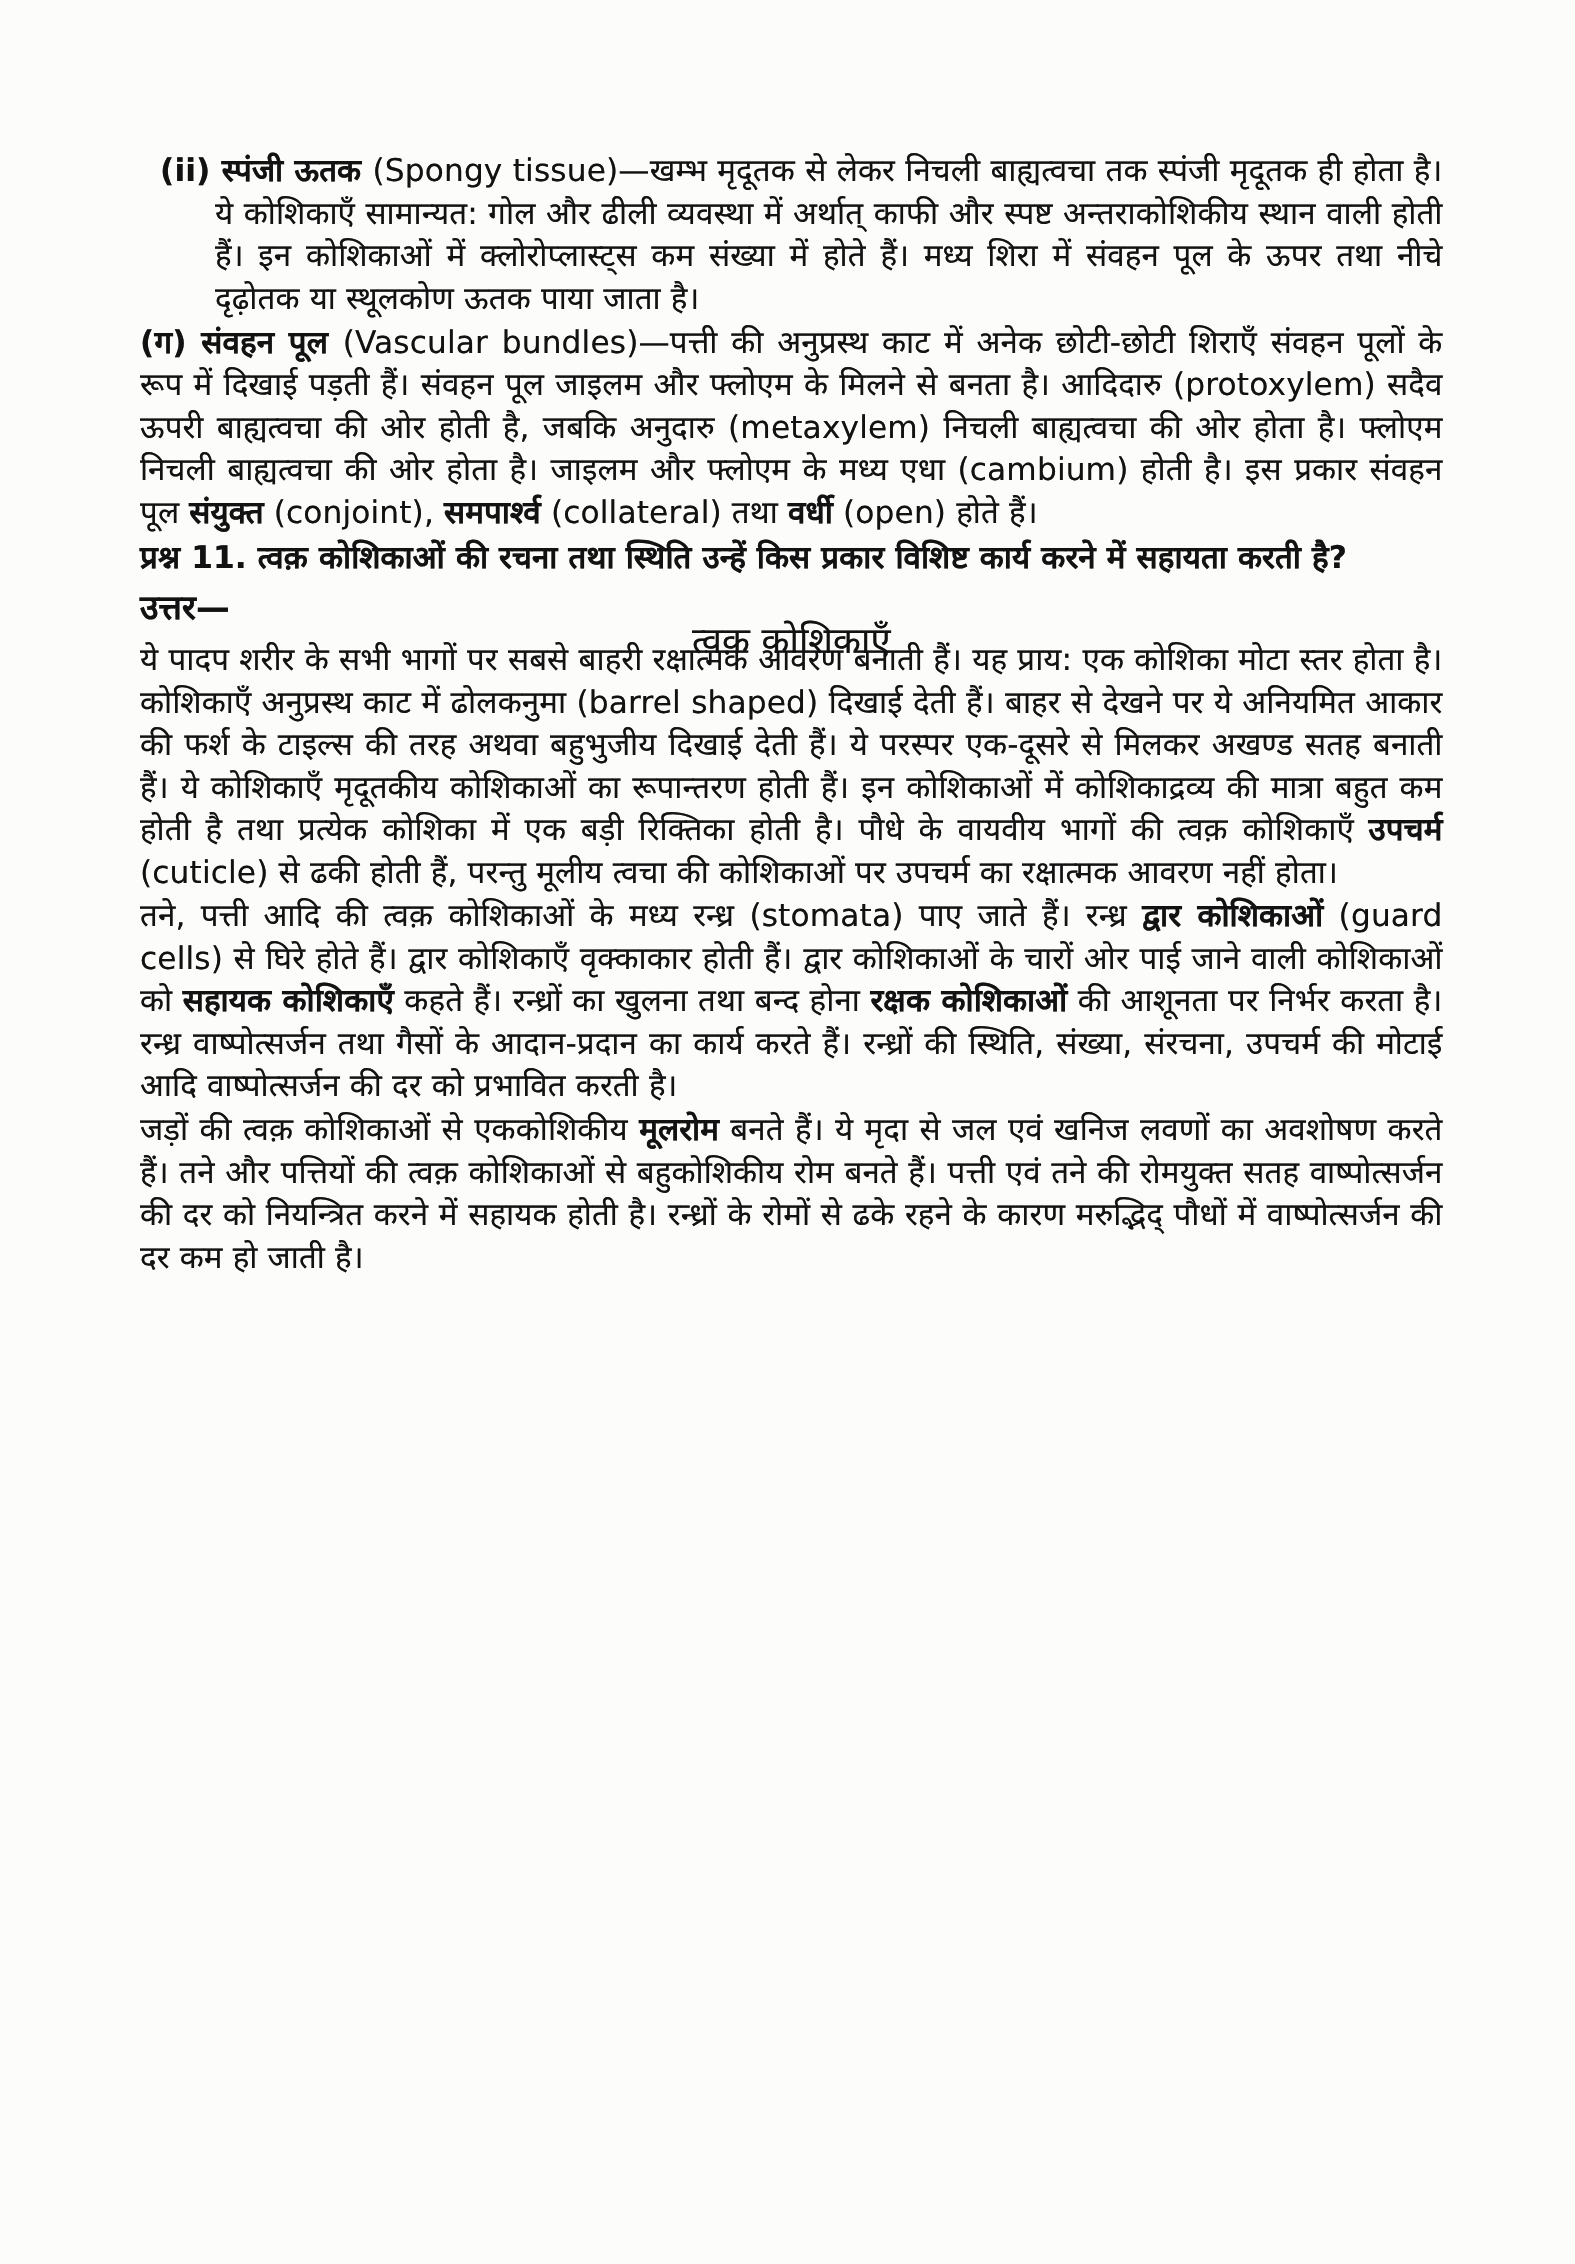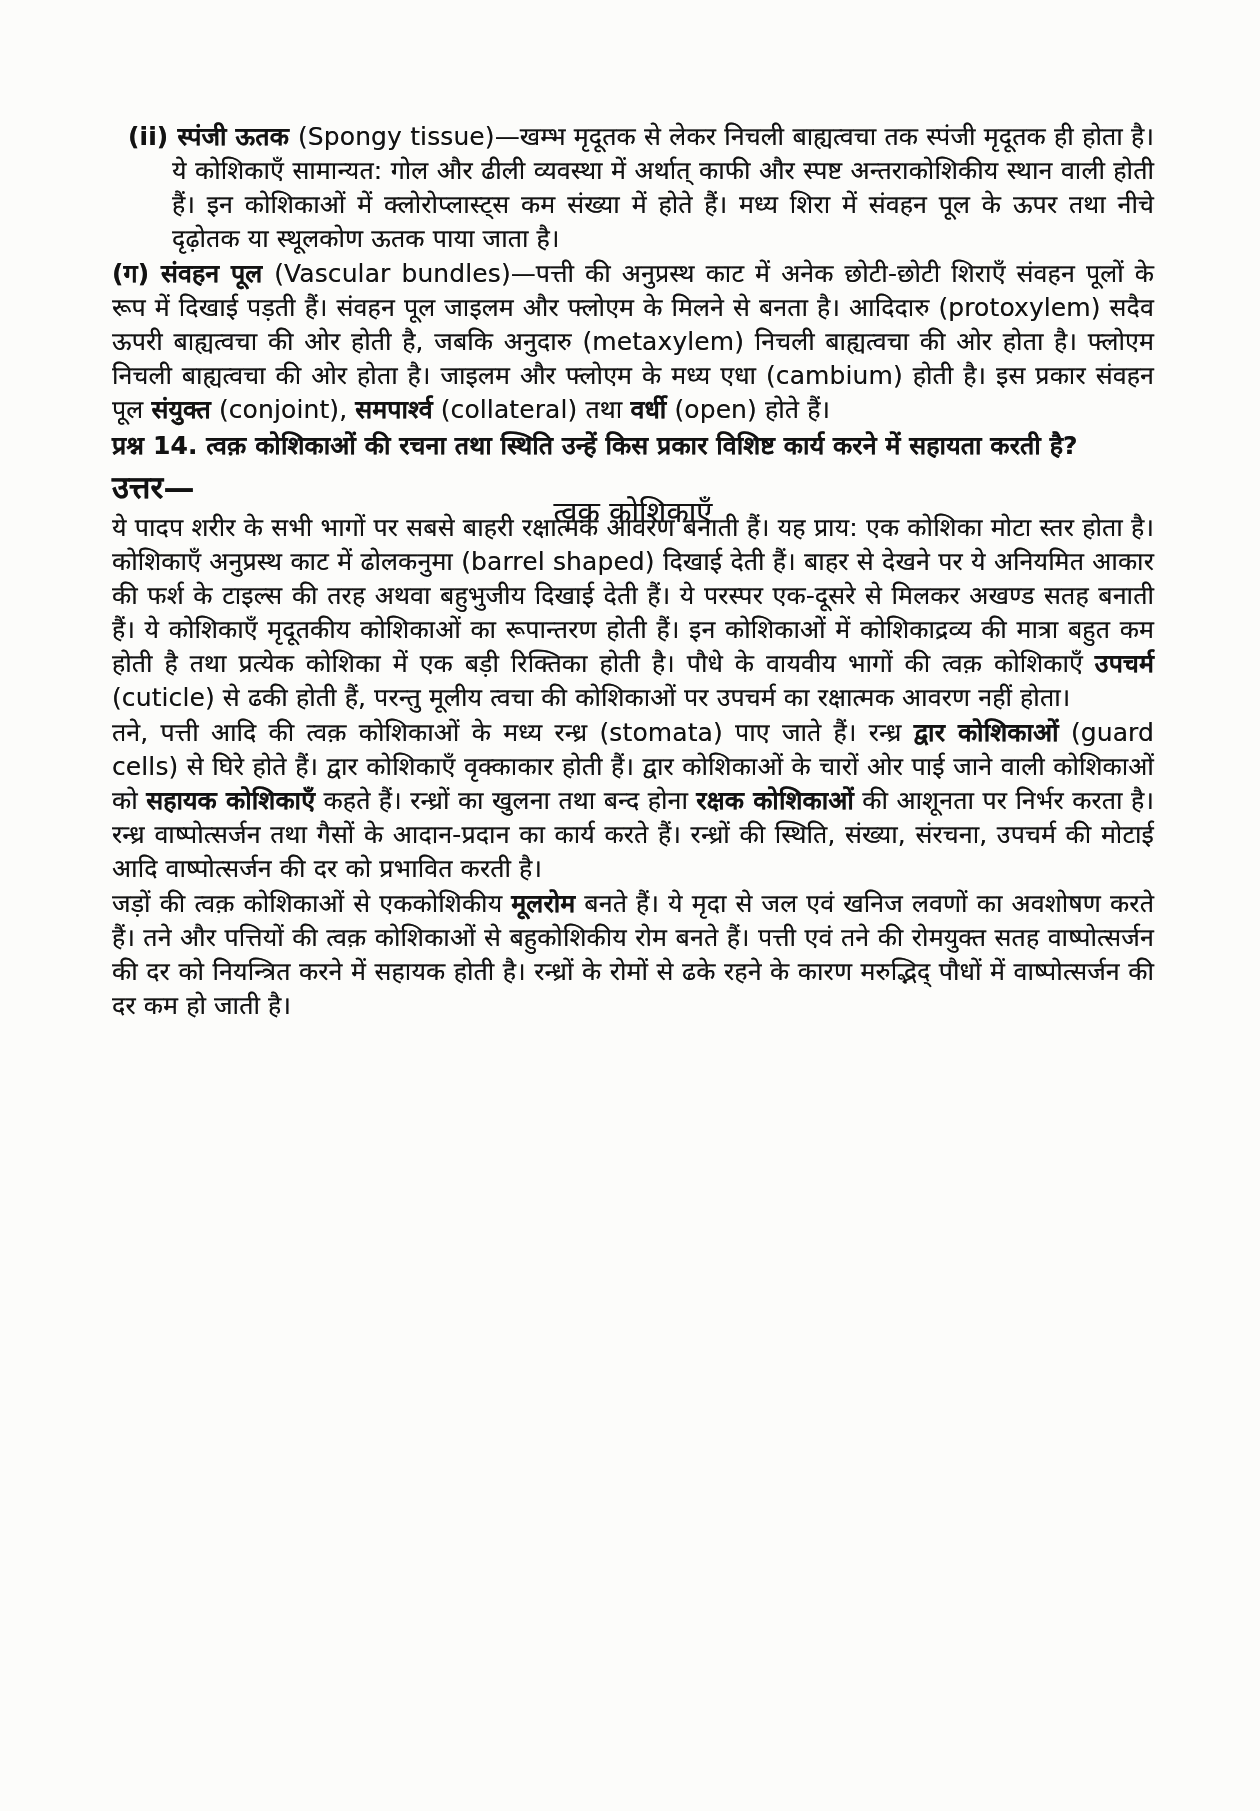--- a/index.html
+++ b/index.html
@@ -47,40 +47,40 @@
     text-align: center;
     margin: 4px 0 4px 0;
     height: 40px;
     line-height: 40px;
   }
   .answer-label {
     position: absolute;
     left: 0;
     top: 0;
     font-weight: bold;
-    font-size: 31px;
+    font-size: 27px;
   }
   .answer-heading {
     font-weight: normal;
     font-size: 29px;
     display: inline-block;
     margin-top: 25px;
   }
 </style>
 </head>
 <body>
 
 <div class="page">
 
   <p class="para p-spongy"><span class="b">(ii) </span><span class="b">स्पंजी ऊतक </span><span>(Spongy tissue)—खम्भ मृदूतक से लेकर निचली बाह्यत्वचा तक स्पंजी मृदूतक ही होता है। ये कोशिकाएँ सामान्यत: गोल और ढीली व्यवस्था में अर्थात् काफी और स्पष्ट अन्तराकोशिकीय स्थान वाली होती हैं। इन कोशिकाओं में क्लोरोप्लास्ट्स कम संख्या में होते हैं। मध्य शिरा में संवहन पूल के ऊपर तथा नीचे दृढ़ोतक या स्थूलकोण ऊतक पाया जाता है।</span></p>
 
   <p class="para"><span class="b">(ग) संवहन पूल </span><span>(Vascular bundles)—पत्ती की अनुप्रस्थ काट में अनेक छोटी-छोटी शिराएँ संवहन पूलों के रूप में दिखाई पड़ती हैं। संवहन पूल जाइलम और फ्लोएम के मिलने से बनता है। आदिदारु (protoxylem) सदैव ऊपरी बाह्यत्वचा की ओर होती है, जबकि अनुदारु (metaxylem) निचली बाह्यत्वचा की ओर होता है। फ्लोएम निचली बाह्यत्वचा की ओर होता है। जाइलम और फ्लोएम के मध्य एधा (cambium) होती है। इस प्रकार संवहन पूल </span><span class="b">संयुक्त</span><span> (conjoint), </span><span class="b">समपार्श्व</span><span> (collateral) तथा </span><span class="b">वर्धी</span><span> (open) होते हैं।</span></p>
 
 
-  <p class="para q-block"><span>प्रश्न 14. </span><span>त्वक़ कोशिकाओं की रचना तथा स्थिति उन्हें किस प्रकार विशिष्ट कार्य करने में सहायता करती है?</span></p>
+  <p class="para q-block"><span>प्रश्न 11. </span><span>त्वक़ कोशिकाओं की रचना तथा स्थिति उन्हें किस प्रकार विशिष्ट कार्य करने में सहायता करती है?</span></p>
 
   <div class="answer-row"><span class="answer-label">उत्तर—</span><span class="answer-heading">त्वक़ कोशिकाएँ</span></div>
 
   <p class="para"><span>ये पादप शरीर के सभी भागों पर सबसे बाहरी रक्षात्मक आवरण बनाती हैं। यह प्राय: एक कोशिका मोटा स्तर होता है। कोशिकाएँ अनुप्रस्थ काट में ढोलकनुमा (barrel shaped) दिखाई देती हैं। बाहर से देखने पर ये अनियमित आकार की फर्श के टाइल्स की तरह अथवा बहुभुजीय दिखाई देती हैं। ये परस्पर एक-दूसरे से मिलकर अखण्ड सतह बनाती हैं। ये कोशिकाएँ मृदूतकीय कोशिकाओं का रूपान्तरण होती हैं। इन कोशिकाओं में कोशिकाद्रव्य की मात्रा बहुत कम होती है तथा प्रत्येक कोशिका में एक बड़ी रिक्तिका होती है। पौधे के वायवीय भागों की त्वक़ कोशिकाएँ </span><span class="b">उपचर्म</span><span> (cuticle) से ढकी होती हैं, परन्तु मूलीय त्वचा की कोशिकाओं पर उपचर्म का रक्षात्मक आवरण नहीं होता।</span></p>
 
   <p class="para"><span>तने, पत्ती आदि की त्वक़ कोशिकाओं के मध्य रन्ध्र (stomata) पाए जाते हैं। रन्ध्र </span><span class="b">द्वार कोशिकाओं</span><span> (guard cells) से घिरे होते हैं। द्वार कोशिकाएँ वृक्काकार होती हैं। द्वार कोशिकाओं के चारों ओर पाई जाने वाली कोशिकाओं को </span><span class="b">सहायक कोशिकाएँ</span><span> कहते हैं। रन्ध्रों का खुलना तथा बन्द होना </span><span class="b">रक्षक कोशिकाओं</span><span> की आशूनता पर निर्भर करता है। रन्ध्र वाष्पोत्सर्जन तथा गैसों के आदान-प्रदान का कार्य करते हैं। रन्ध्रों की स्थिति, संख्या, संरचना, उपचर्म की मोटाई आदि वाष्पोत्सर्जन की दर को प्रभावित करती है।</span></p>
 
   <p class="para"><span>जड़ों की त्वक़ कोशिकाओं से एककोशिकीय </span><span class="b">मूलरोम</span><span> बनते हैं। ये मृदा से जल एवं खनिज लवणों का अवशोषण करते हैं। तने और पत्तियों की त्वक़ कोशिकाओं से बहुकोशिकीय रोम बनते हैं। पत्ती एवं तने की रोमयुक्त सतह वाष्पोत्सर्जन की दर को नियन्त्रित करने में सहायक होती है। रन्ध्रों के रोमों से ढके रहने के कारण मरुद्भिद् पौधों में वाष्पोत्सर्जन की दर कम हो जाती है।</span></p>
 
 

